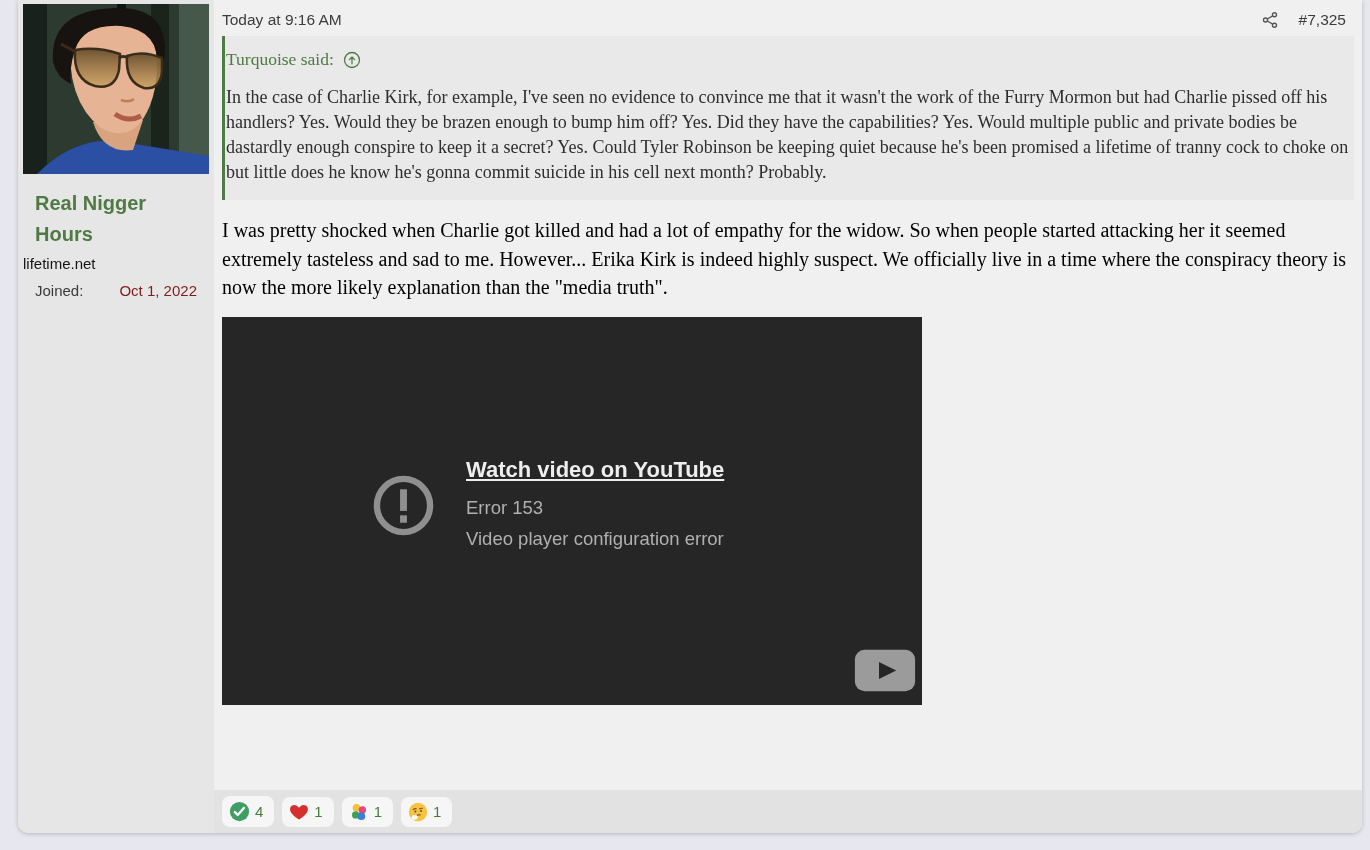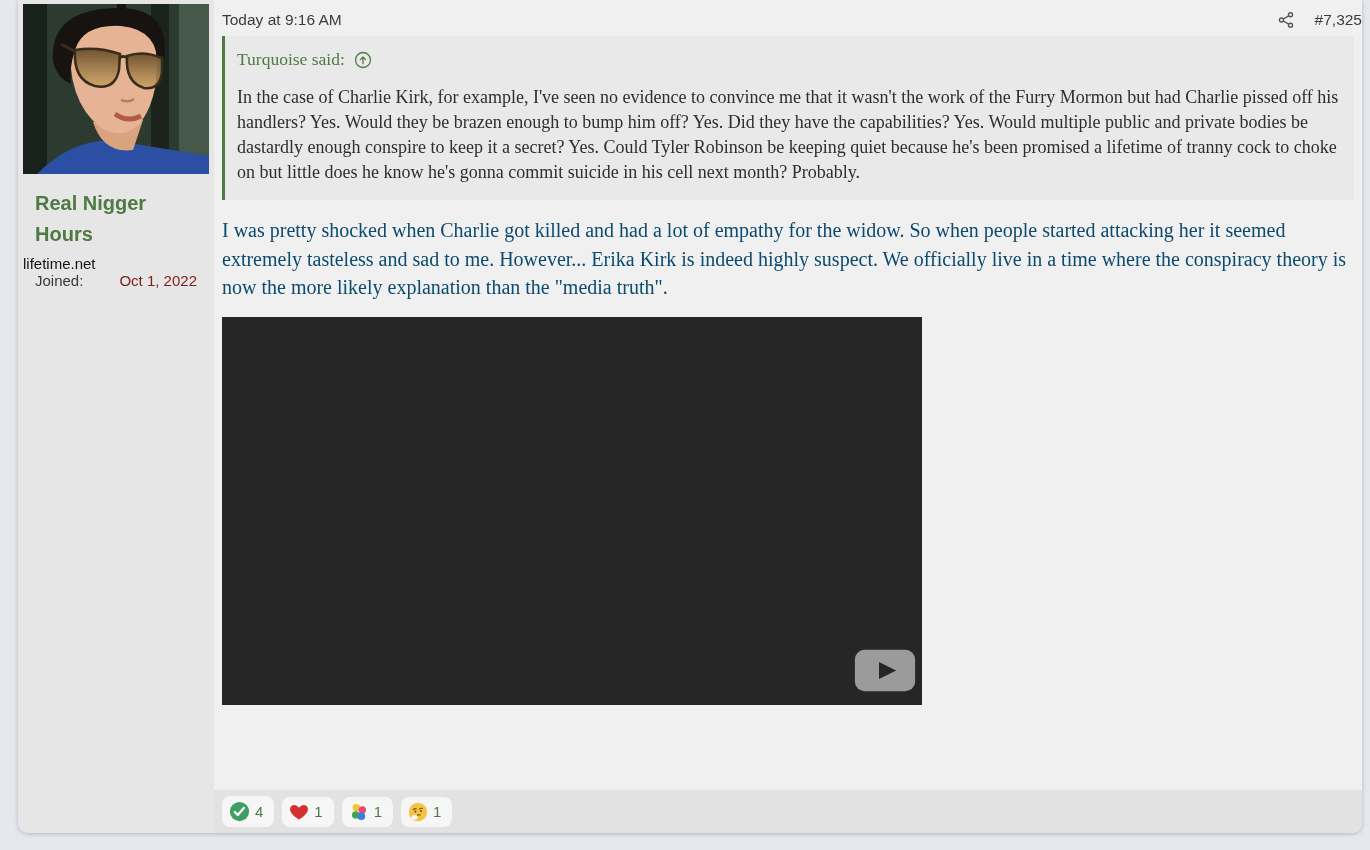--- a/index.html
+++ b/index.html
@@ -24,56 +24,56 @@
     cursor:pointer; overflow:hidden;
   }
   .avatar svg { display:block; }
   .username {
     display:block; margin:14px 12px 0; color:#4f7a43; font-weight:bold;
     font-size:20px; line-height:31px; text-decoration:none; cursor:pointer;
   }
   .usertitle { margin-top:5px; font-size:15px; color:#141414; }
   .joined-row {
     display:flex; justify-content:space-between; align-items:baseline;
-    margin:0 12px 0; font-size:15px;
+    margin:10px 12px 0; font-size:15px;
   }
   .joined-label { color:#3a3a3a; }
   .joined-date { color:#7f1d1d; text-decoration:none; cursor:pointer; }
 
   
   .content { flex:1; background:#f0f0f0; display:flex; flex-direction:column; min-width:0; }
 
   .post-header {
     display:flex; justify-content:space-between; align-items:center;
-    padding:11px 0 7px 8px; font-size:15.5px; color:#3c3c3c;
+    padding:11px 16px 7px 8px; font-size:15.5px; color:#3c3c3c;
   }
   .timestamp { color:#3c3c3c; text-decoration:none; cursor:pointer; }
   .header-right { display:flex; gap:20px; }
   .share-icon { display:inline-flex; cursor:pointer; }
   .postnum { color:#3c3c3c; text-decoration:none; cursor:pointer; }
 
   .body { flex:1; padding:0 8px; }
 
   blockquote.quote {
     background:#e9e9e9; border-left:3px solid #4f7a43;
-    padding:13px 12px 15px;
+    padding:13px 1px 15px;
     font-family:"Liberation Serif", serif; font-size:18px; color:#2e2e2e;
   }
   .quote-title {
     display:flex; align-items:center; gap:9px;
     color:#4f7a43; font-size:17.5px; margin-bottom:15px;
   }
   .quote-title a { color:#4f7a43; text-decoration:none; cursor:pointer; }
   .goto-icon { display:inline-flex; cursor:pointer; }
   .quote p { line-height:25px; }
   .quote p + p { margin-top:12px; }
 
   .message {
     margin:16px 0 15px; font-family:"Liberation Serif", serif;
-    font-size:20px; line-height:28.5px; color:#0c4a6e;
+    font-size:20px; line-height:28.5px; color:#000000;
   }
 
   
   .video {
     position:relative; width:700px; height:388px; background:#262626;
   }
   .video-error {
     position:absolute; left:150px; top:140px;
     display:flex; align-items:center; gap:31px;
   }
@@ -167,20 +167,34 @@
                 <path d="M12 17V8M8.5 11.5L12 8l3.5 3.5" fill="none" stroke="#4f7a43" stroke-width="1.7" stroke-linecap="round" stroke-linejoin="round"></path>
               </svg>
             </span>
           </div>
           <p>In the case of Charlie Kirk, for example, I've seen no evidence to convince me that it wasn't the work of the Furry Mormon but had Charlie pissed off his handlers? Yes. Would they be brazen enough to bump him off? Yes. Did they have the capabilities? Yes. Would multiple public and private bodies be dastardly enough conspire to keep it a secret? Yes. Could Tyler Robinson be keeping quiet because he's been promised a lifetime of tranny cock to choke on but little does he know he's gonna commit suicide in his cell next month? Probably.</p>
         </blockquote>
 
         <p class="message">I was pretty shocked when Charlie got killed and had a lot of empathy for the widow. So when people started attacking her it seemed extremely tasteless and sad to me. However... Erika Kirk is indeed highly suspect. We officially live in a time where the conspiracy theory is now the more likely explanation than the "media truth".</p>
 
         <div class="video">
+          <div class="video-error">
+            <span class="warning-icon">
+              <svg viewBox="0 0 64 64" width="63" height="63">
+                <circle cx="32" cy="32" r="27" fill="none" stroke="#8f8f8f" stroke-width="6.5"></circle>
+                <rect x="28.5" y="15.5" width="7" height="22" fill="#8f8f8f"></rect>
+                <rect x="28.5" y="42" width="7" height="7.5" fill="#8f8f8f"></rect>
+              </svg>
+            </span>
+            <div class="video-error-text">
+              <a class="video-link">Watch video on YouTube</a>
+              <div class="video-err">Error 153</div>
+              <div class="video-err">Video player configuration error</div>
+            </div>
+          </div>
           <span class="yt-logo">
             <svg viewBox="0 0 72 50" width="62" height="43">
               <rect x="1" y="1" width="70" height="48" rx="11" fill="#9b9b9b"></rect>
               <path d="M29 15l20 10-20 10z" fill="#262626"></path>
             </svg>
           </span>
         </div>
 
       </div>
 

